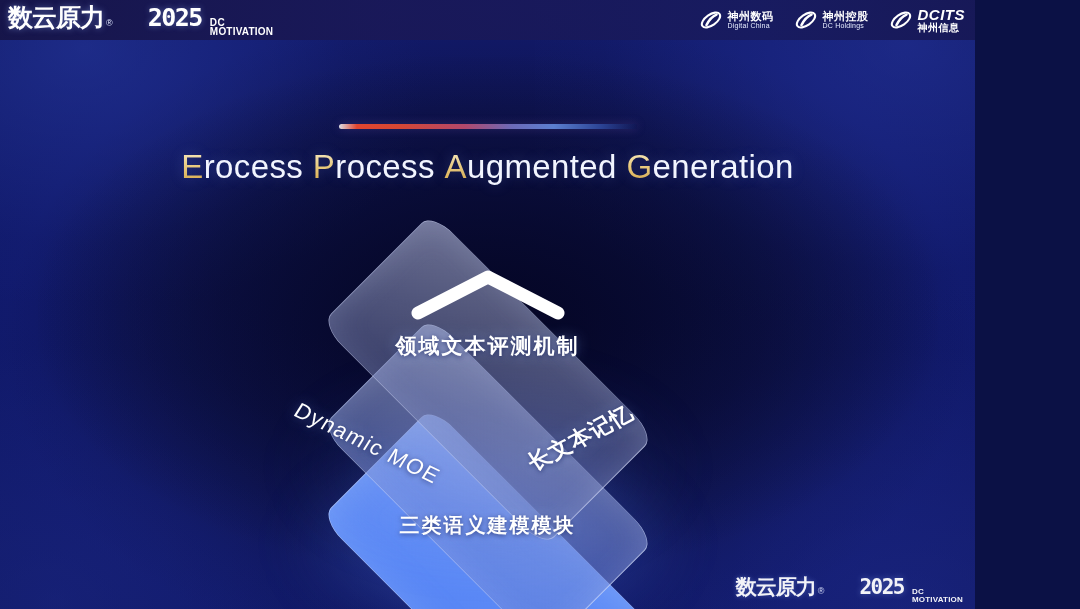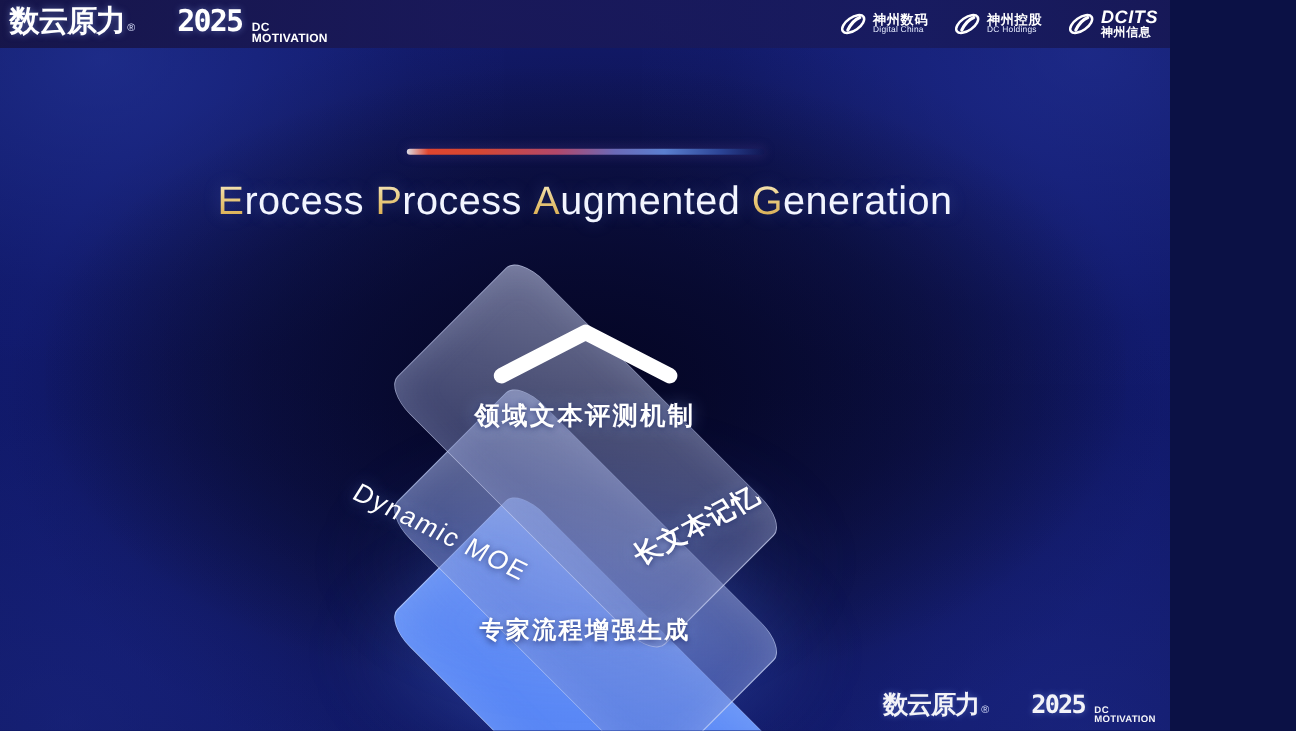--- a/index.html
+++ b/index.html
@@ -324,21 +324,21 @@
         <path d="M10 47 L80 11 L150 47" fill="none" stroke="#ffffff" stroke-width="13" stroke-linecap="round" stroke-linejoin="round"></path>
       </svg>
     </span>
 
     <div class="lbl" id="lbl-top">领域文本评测机制</div>
 
     <div class="lbl" id="lbl-mid-left">Dynamic MOE</div>
 
     <div class="lbl" id="lbl-mid-right">长文本记忆</div>
 
-    <div class="lbl" id="lbl-bot">专家流程增强生成</div>
+    <div class="lbl" id="lbl-bot">三类语义建模模块</div>
 
   </div>
 
   <div id="watermark">
     <span class="brand-cn">数云原力</span>
       <span class="brand-reg">®</span>
       <span class="brand-year">2025</span>
     <span class="brand-dc">
       <span class="d1">DC</span>
       <span class="d2">MOTIVATION</span>

